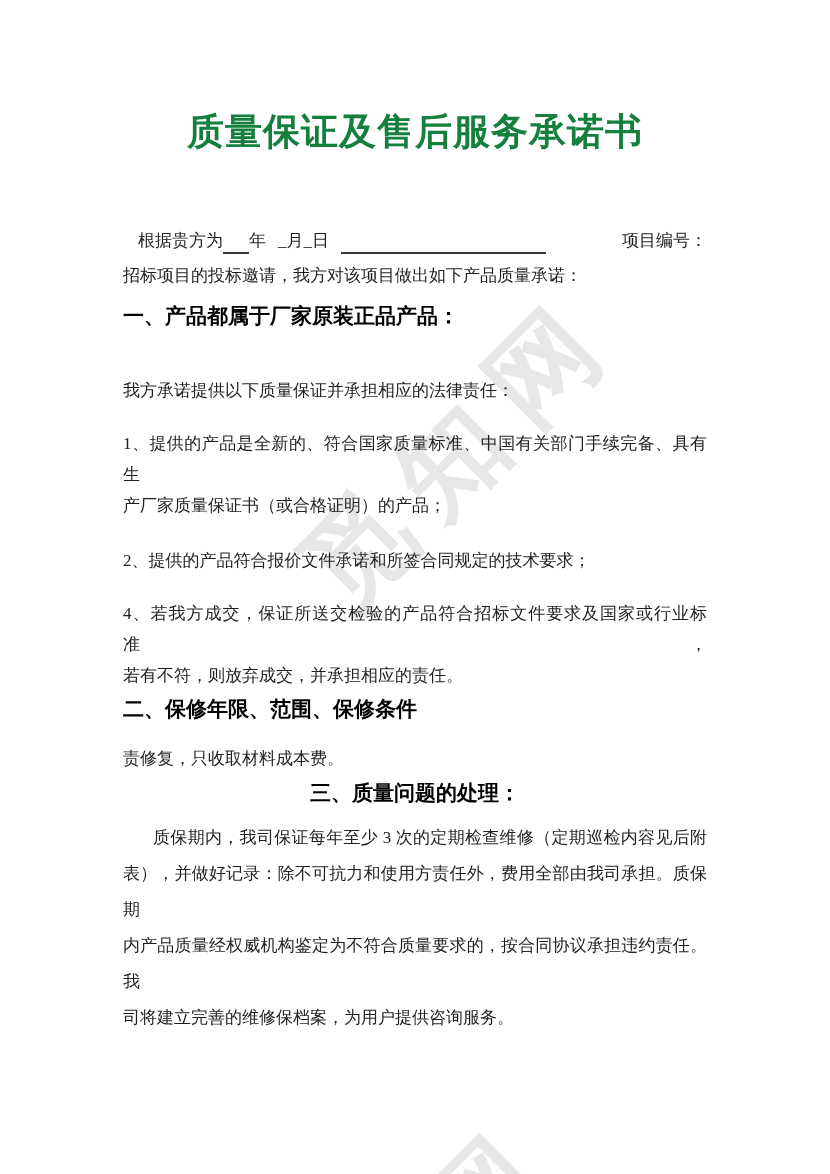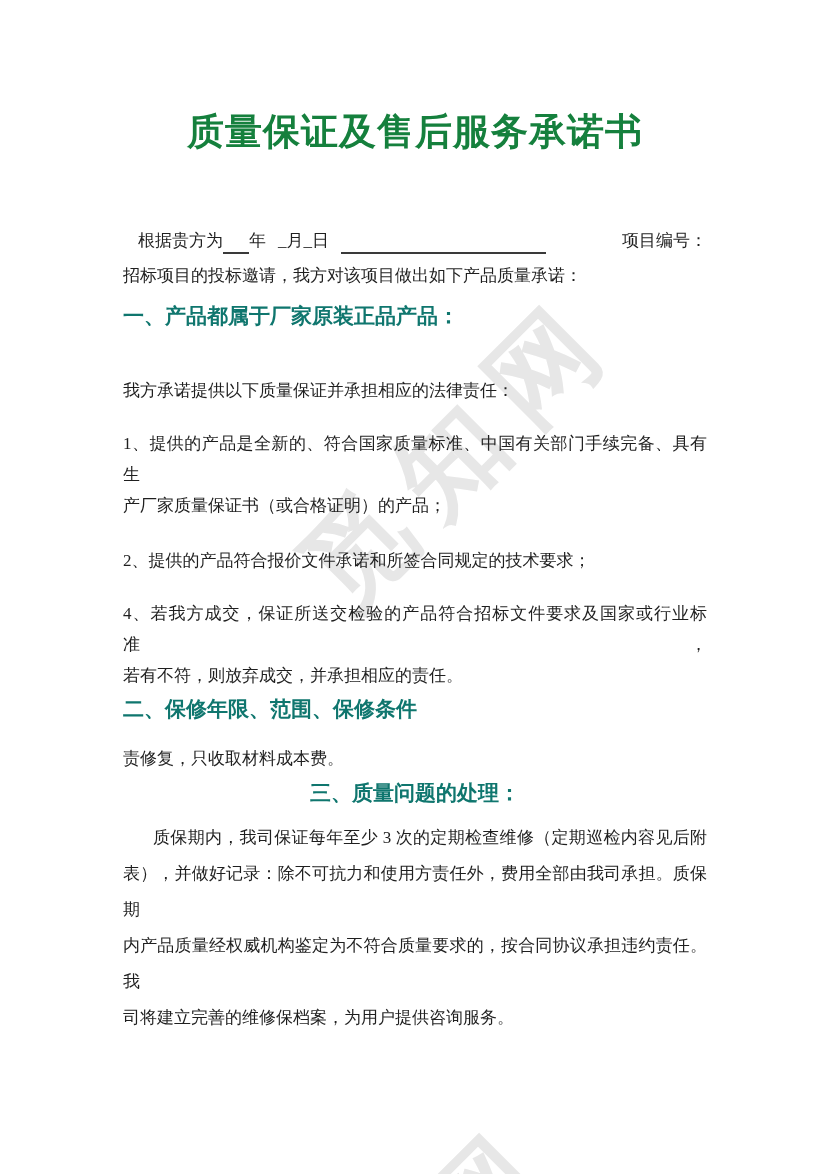--- a/index.html
+++ b/index.html
@@ -66,21 +66,21 @@
     text-align:justify;
     text-align-last:justify;
   }
   .lh44{line-height:44px;white-space:nowrap;}
   .lh31{line-height:31px;}
   .lh36{line-height:36px;}
   .ind{padding-left:30px;}
   h2.sec{
     font-size:21px;
     font-weight:bold;
-    color:#0f766e;
+    color:#000000;
     line-height:36px;
     margin:0;
   }
   .mt28{margin-top:40px;} .mt21{margin-top:21px;} .mt23{margin-top:23px;}
   .mt17{margin-top:17px;} .mt20{margin-top:20px;} .mt15{margin-top:15px;}
   .mt6{margin-top:6px;text-align:center;}  .mt9{margin-top:9px;}
   .mt0{margin-top:0;}
 </style>
 </head>
 <body>

